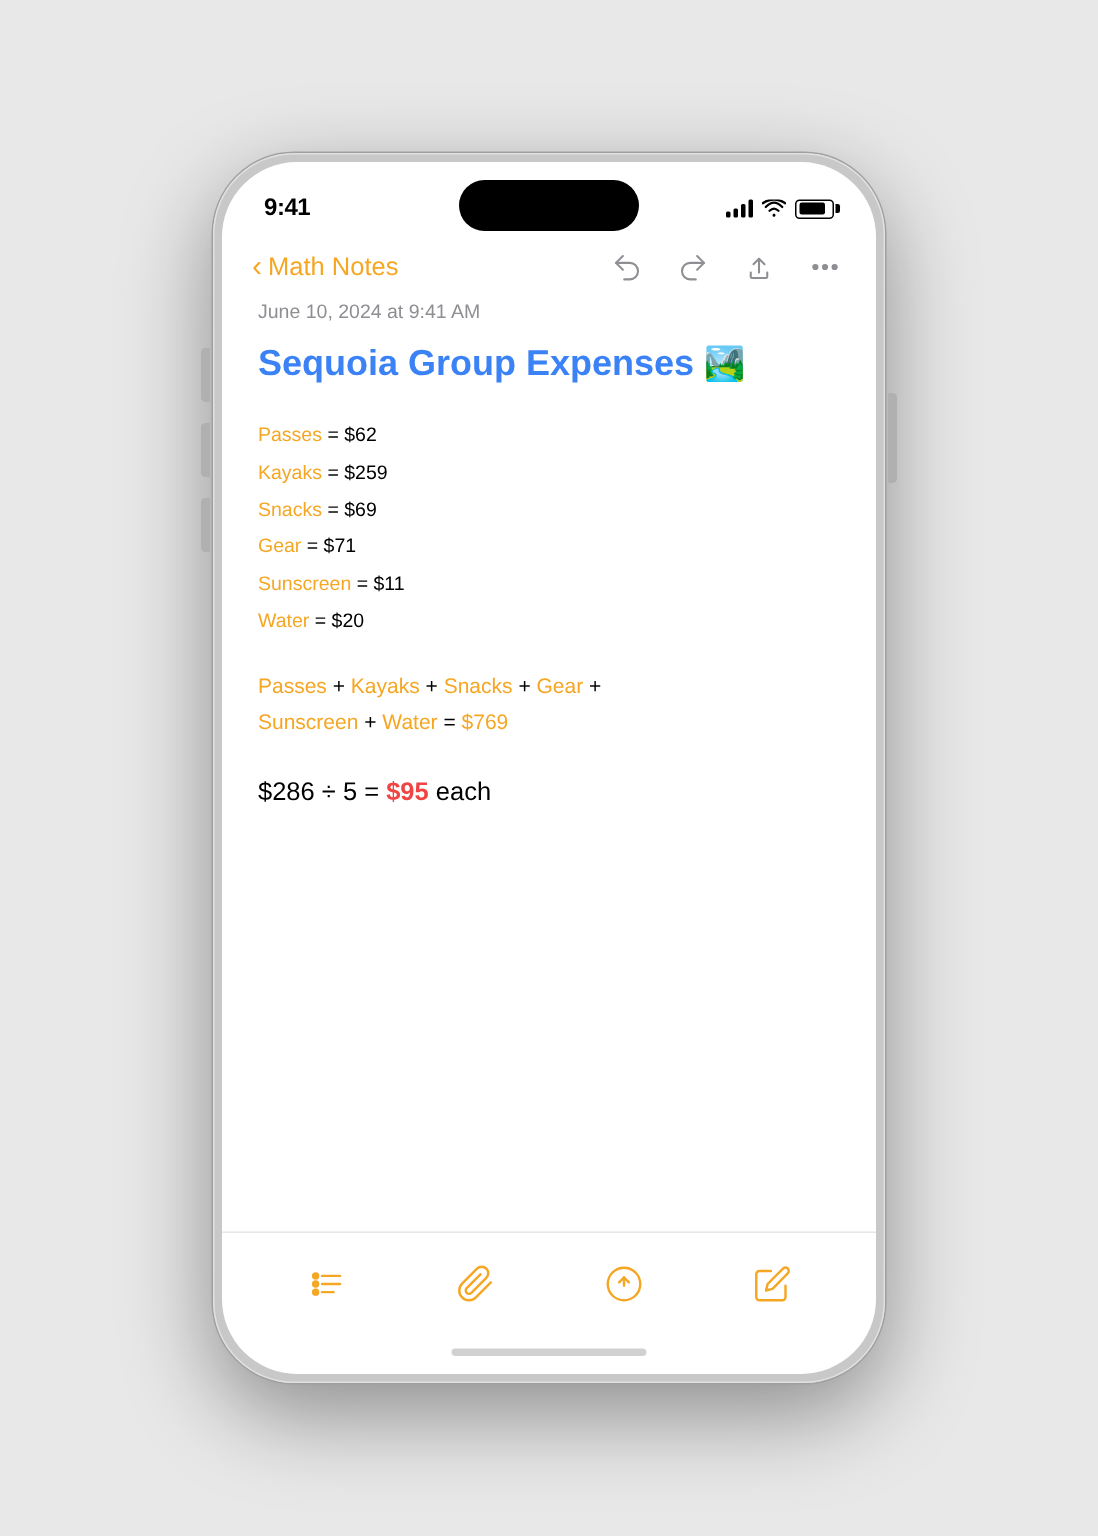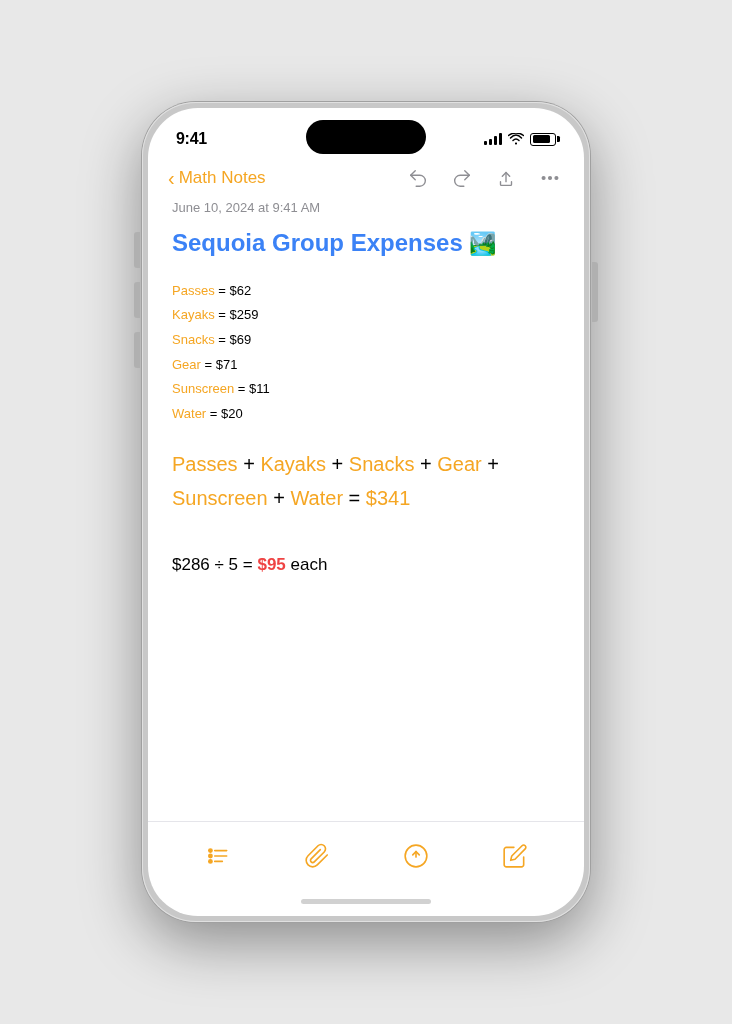--- a/index.html
+++ b/index.html
@@ -232,23 +232,23 @@
     .expense-item {
       font-size: 13px;
       color: #000;
     }
 
     .expense-var {
       color: #f5a623;
     }
 
     .formula-block {
-      font-size: 20px;
+      font-size: 14px;
       line-height: 1.7;
-      margin-bottom: 36px;
+      margin-bottom: 20px;
     }
 
     .formula-text {
       color: #000;
     }
 
     .formula-var {
       color: #f5a623;
     }
 
@@ -423,21 +423,21 @@
           <span class="formula-var">Snacks</span>
           <span class="formula-text"> + </span>
           <span class="formula-var">Gear</span>
           <span class="formula-text"> +</span>
         </div>
         <div>
           <span class="formula-var">Sunscreen</span>
           <span class="formula-text"> + </span>
           <span class="formula-var">Water</span>
           <span class="formula-text"> = </span>
-          <span class="formula-result">$341</span>
+          <span class="formula-result">$769</span>
         </div>
       </div>
 
       <div class="division-block">
         <span>$286 ÷ 5 = </span><span class="division-result">$95</span><span> each</span>
       </div>
 
     </div>
 
     <div class="bottom-toolbar">

